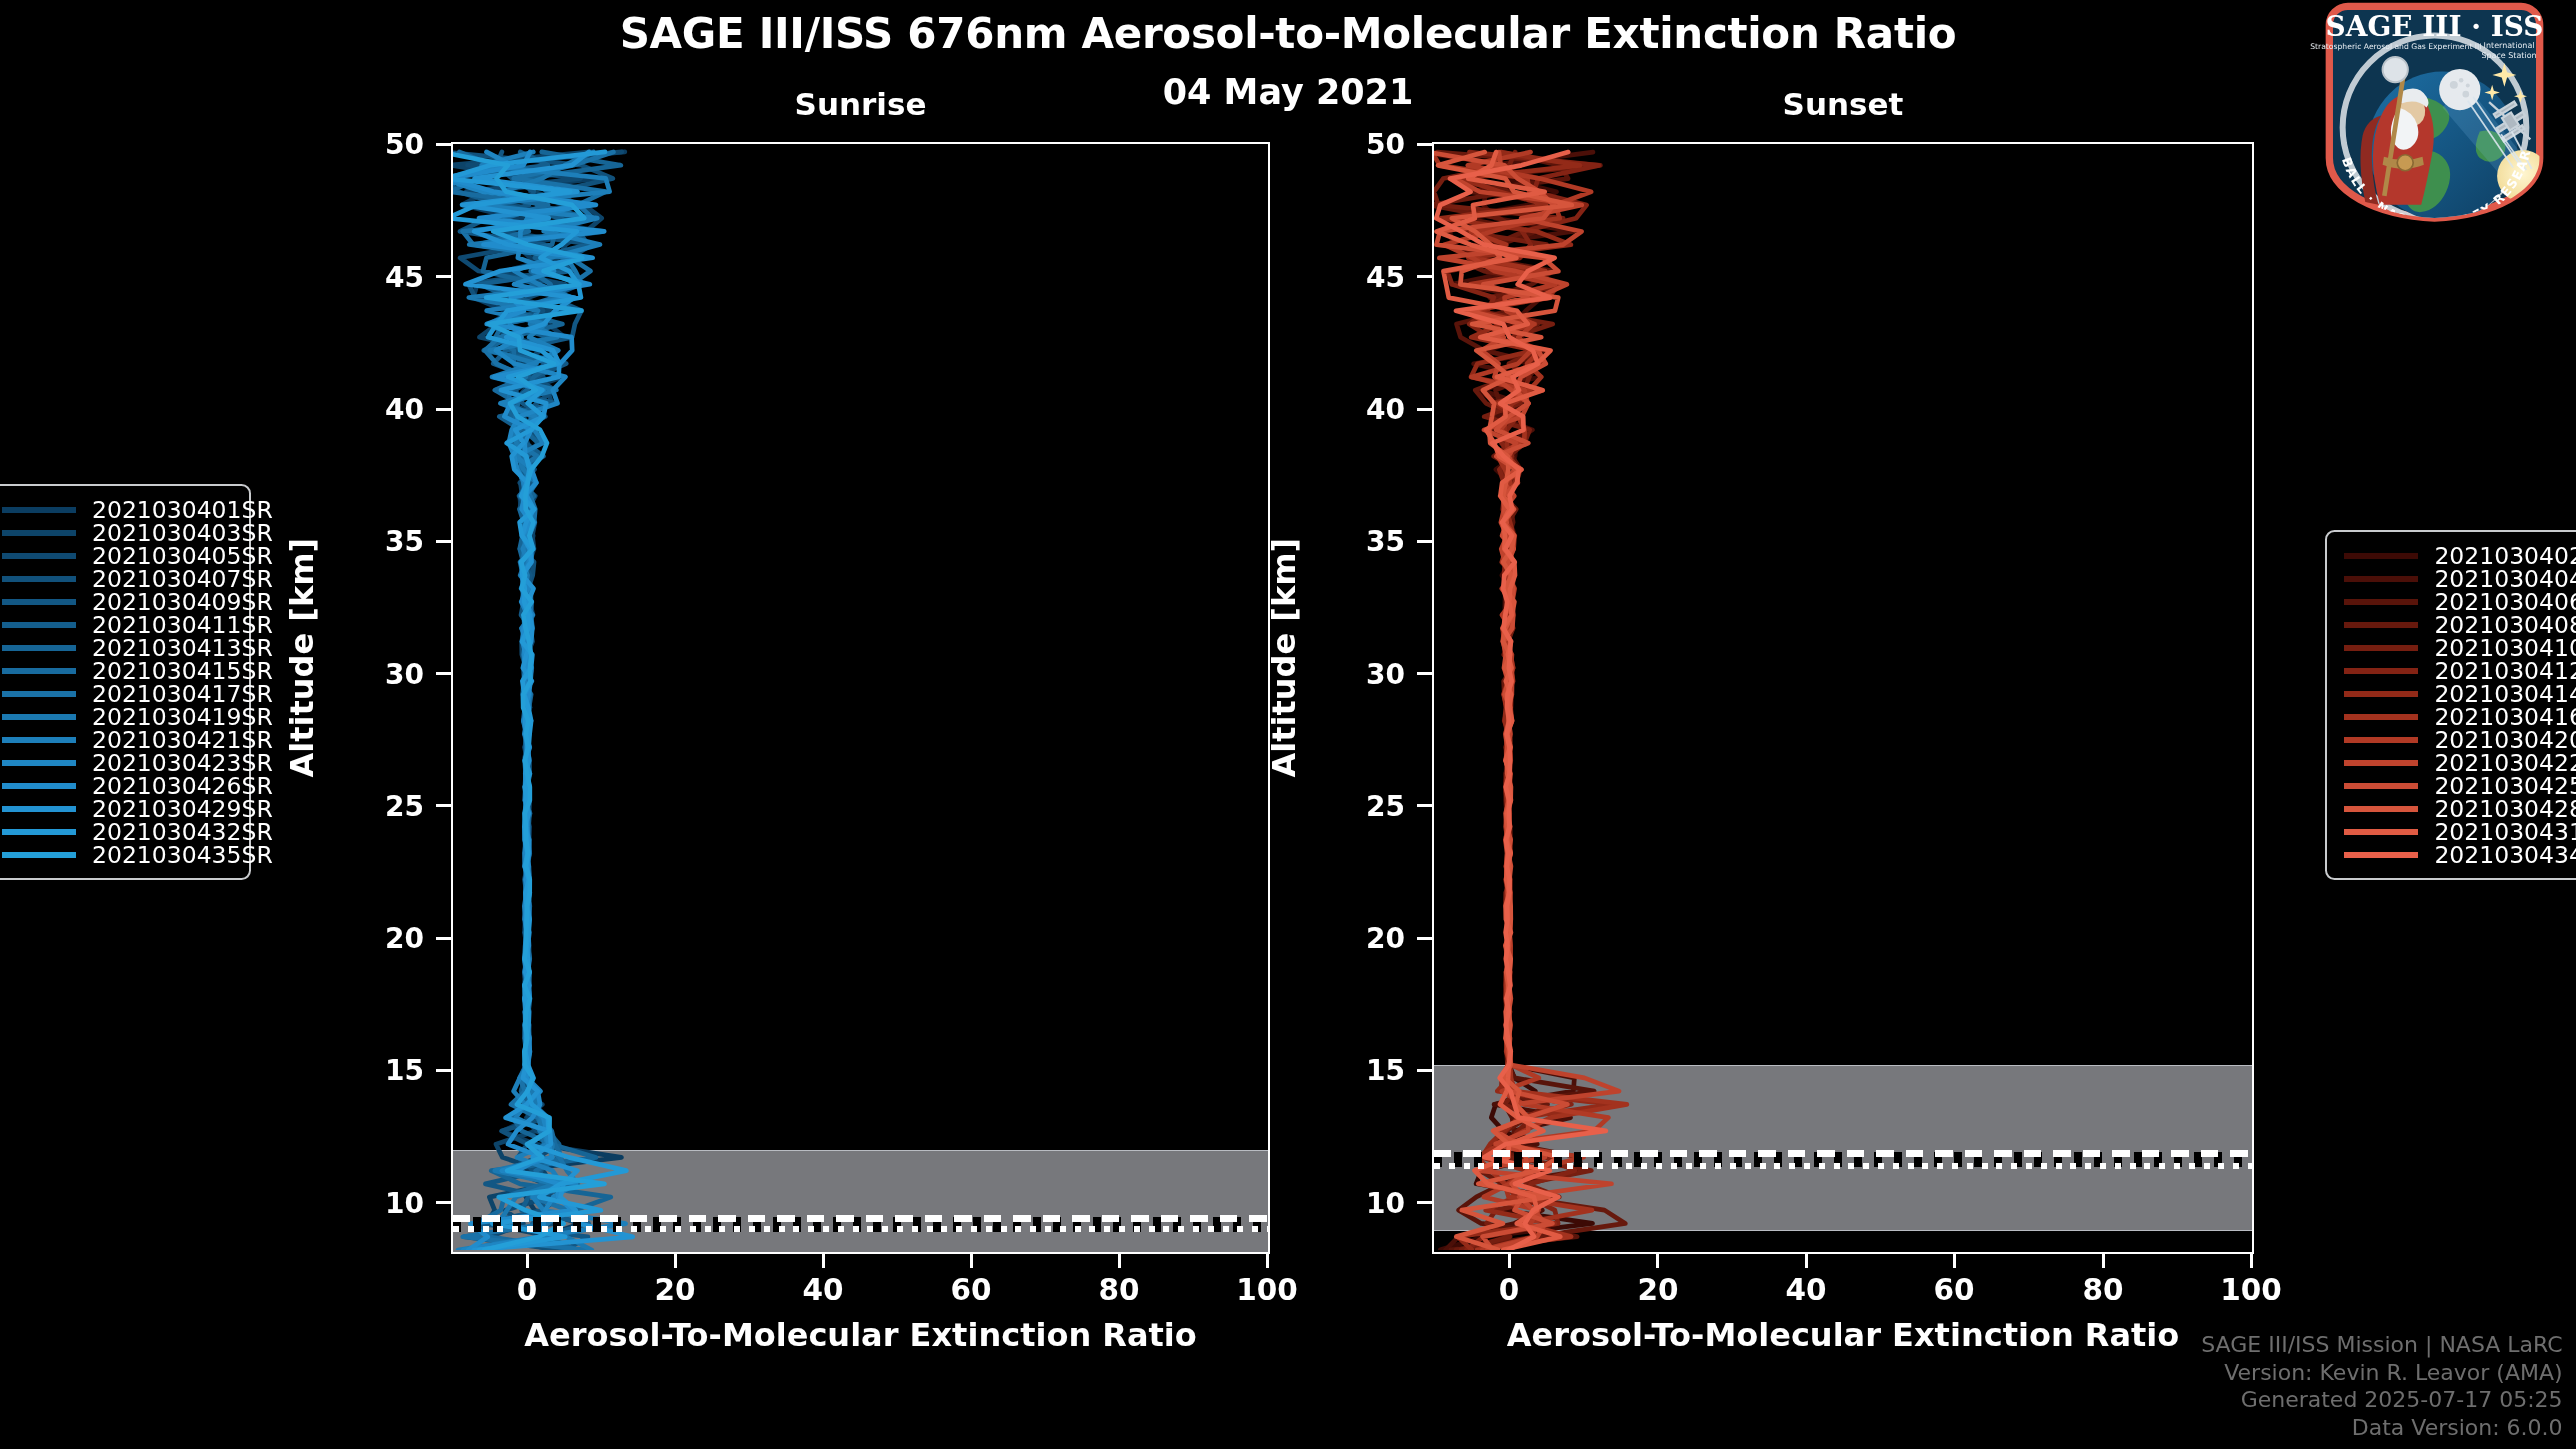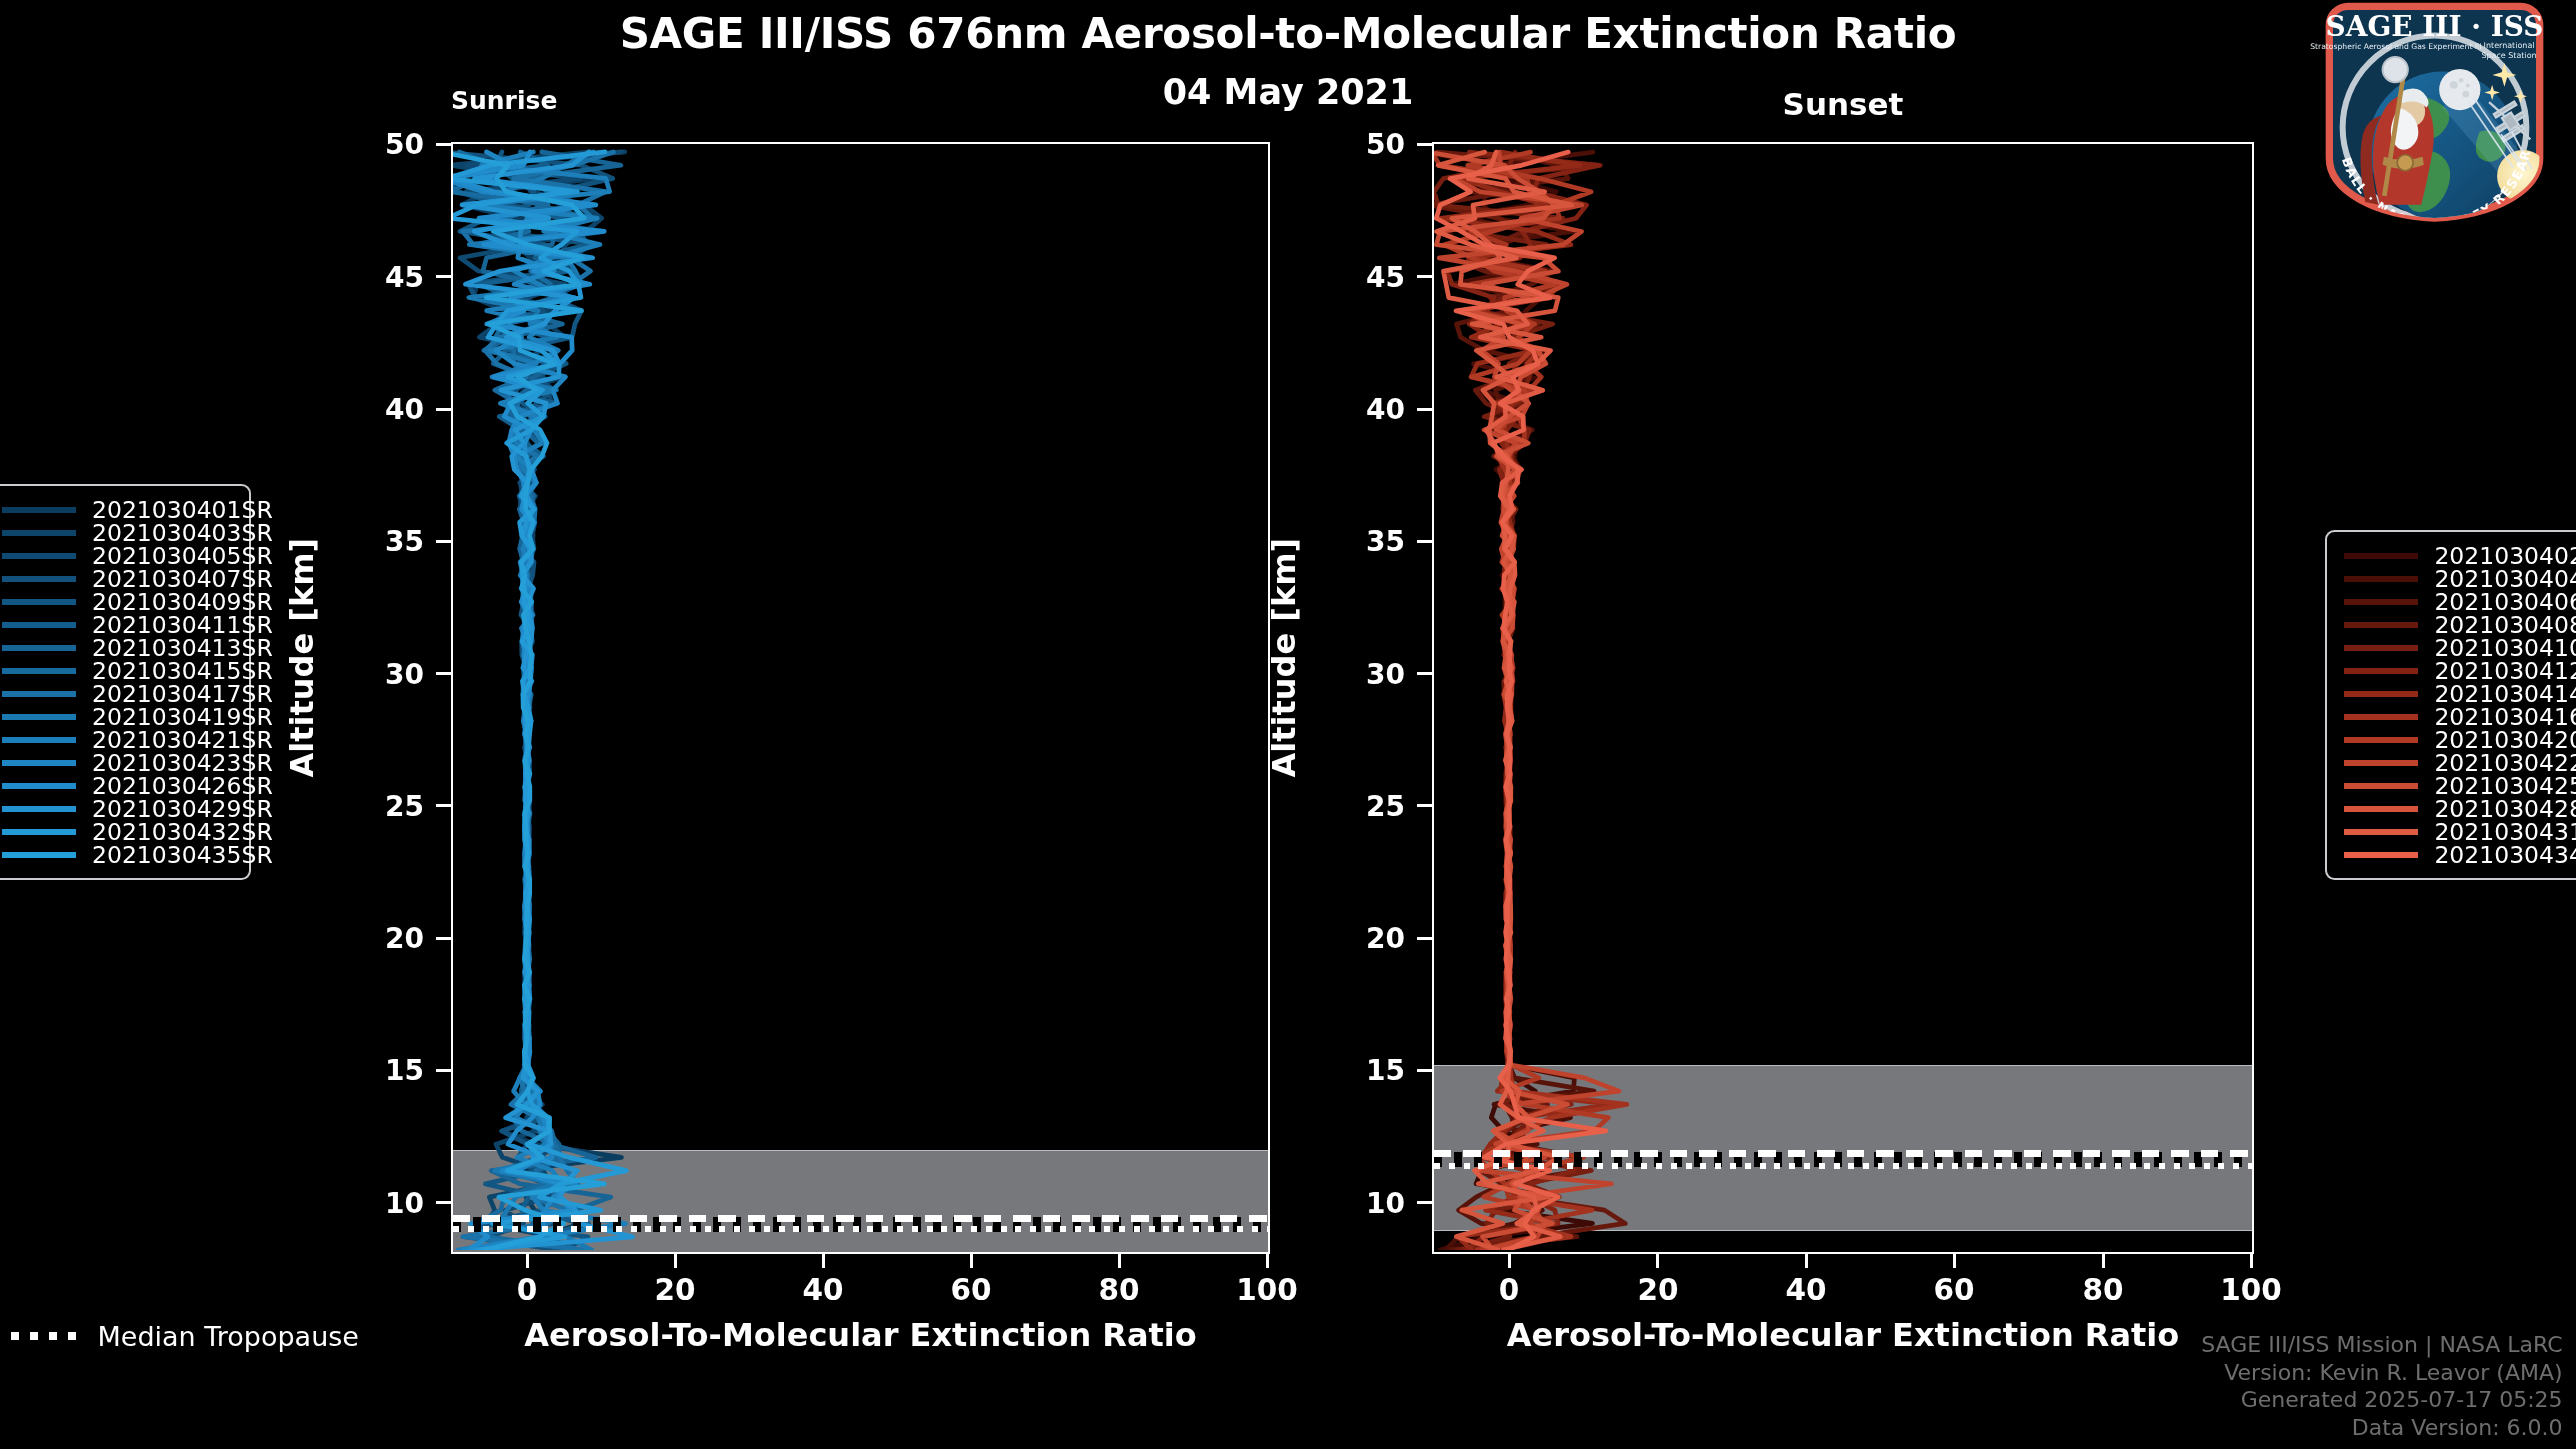--- a/index.html
+++ b/index.html
@@ -6,22 +6,22 @@
   body{width:2576px;height:1449px;position:relative;overflow:hidden;
        font-family:"DejaVu Sans",sans-serif;color:#fff;}
   .abs{position:absolute;}
 
   
   #main-title{left:0;top:9.4px;width:2576px;text-align:center;
     font-family:"DejaVu Sans",sans-serif;font-weight:bold;font-size:42px;
     letter-spacing:-0.3px;}
   #sub-title{left:0;top:72px;width:2576px;text-align:center;
     font-weight:bold;font-size:35px;}
-  #sunrise-label{left:451px;width:819px;top:86px;text-align:left;
-    font-weight:bold;font-size:25px;}
+  #sunrise-label{left:451px;width:819px;top:86px;text-align:center;
+    font-weight:bold;font-size:31px;}
   #sunset-label{left:1432px;width:822px;top:86px;text-align:center;
     font-weight:bold;font-size:31px;}
 
   
   .plot-frame{border:2.7px solid #fff;background:#000;box-sizing:border-box;}
   #plot-left{left:451px;top:142px;width:819px;height:1112px;}
   #plot-right{left:1432px;top:142px;width:822px;height:1112px;}
   .plot-inner{position:absolute;inset:0;overflow:hidden;}
 
   
@@ -259,24 +259,20 @@
       <span class="legend-swatch" style="background: rgb(224, 91, 67);"></span>
       <span class="legend-text">2021030431SS</span>
     </div>
     <div class="legend-row">
       <span class="legend-swatch" style="background: rgb(232, 96, 74);"></span>
       <span class="legend-text">2021030434SS</span>
     </div>
   </div>
 
 <div class="abs" id="tropo-legend">
-  <div class="trow">
-    <span class="tswatch dot"></span>
-    <span class="tlabel">Median Tropopause</span>
-  </div>
 </div>
 
 <div class="abs" id="credits">
   <div>SAGE III/ISS Mission | NASA LaRC</div>
   <div>Version: Kevin R. Leavor (AMA)</div>
   <div>Generated 2025-07-17 05:25</div>
   <div>Data Version: 6.0.0</div>
 </div>
 
 <div class="abs" id="logo">

